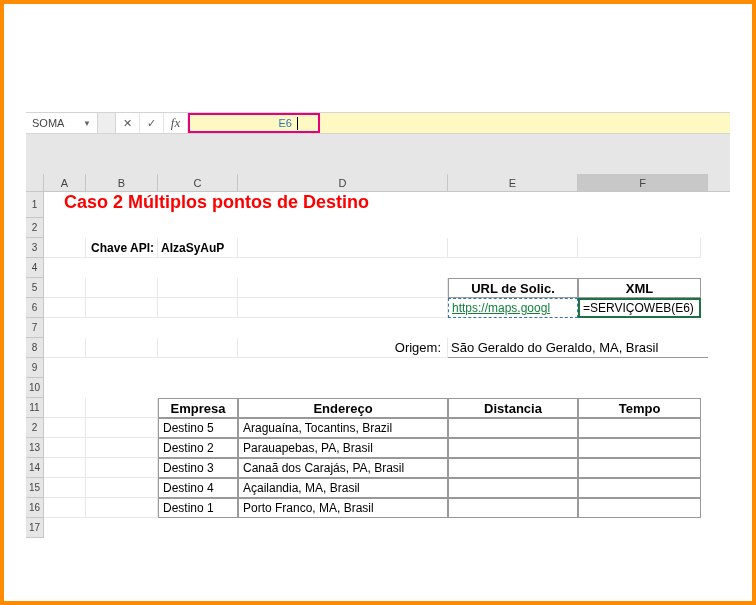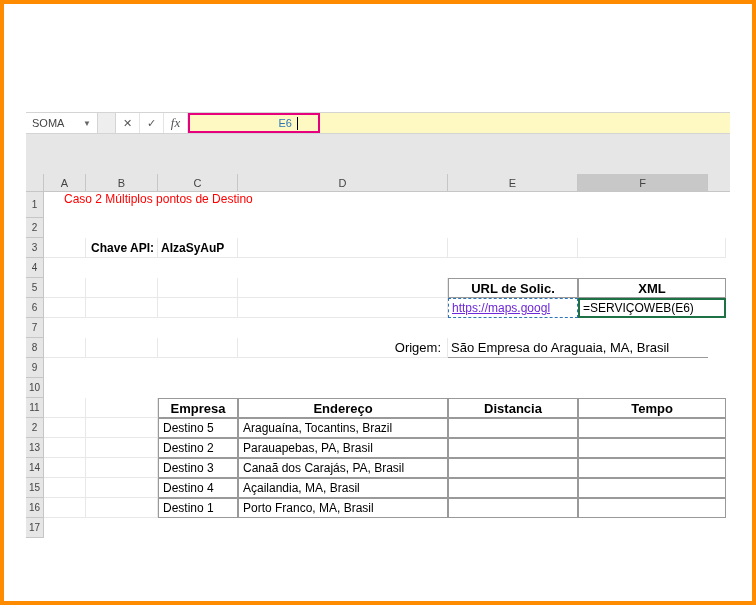--- a/index.html
+++ b/index.html
@@ -107,37 +107,37 @@
     font-size:10px; color:#444;
   }
   .cells { flex:1; display:flex; position:relative; overflow:hidden;}
   .c {
     border-right:1px solid #e8e8e8;
     border-bottom:1px solid #e8e8e8;
     padding: 1px 3px;
     display:flex; align-items:center;
   }
   .c.A{width:42px;} .c.B{width:72px;} .c.C{width:80px;} .c.D{width:210px;}
-  .c.E{width:130px;} .c.F{width:148px;}
+  .c.E{width:130px;} .c.F{width:123px;}
   .title {
-    color:#f00; font-family:Arial,sans-serif; font-weight:normal;
-    font-size:12px; position:absolute; left:20px;
+    color:#f00; font-family:Arial,sans-serif; font-weight:bold;
+    font-size:18px; position:absolute; left:20px;
   }
   .lbl { font-family:Arial; font-size:12px; font-weight:bold;}
   .hdr {
     font-weight:bold; text-align:center; justify-content:center;
     font-family:Arial; font-size:13px;
     border:1px solid #999 !important;
   }
   .tcell {
     border:1px solid #999 !important;
     font-family:Arial; font-size:12px;
     padding-left:4px;
   }
-  .link { color:#6d28d9; text-decoration:underline; }
+  .link { color:#15803d; text-decoration:underline; }
   .e6box {
     border:1px dashed #2e75b6 !important;
     color:#0563c1; text-decoration:underline;
     justify-content:flex-start;
     white-space:nowrap; overflow:hidden;
   }
   .f6box {
     border:2px solid #1e7145 !important;
     white-space:nowrap; overflow:visible;
     position:relative;
@@ -247,21 +247,21 @@
       <div class="cells"></div>
     </div>
 
     <div class="row">
       <div class="rh">8</div>
       <div class="cells">
         <div class="c A"></div>
           <div class="c B"></div>
           <div class="c C"></div>
         <div class="c D origem-right">Origem:</div>
-        <div class="c E origem-val" style="border-right:none; width:260px;">São Empresa do Araguaia, MA, Brasil</div>
+        <div class="c E origem-val" style="border-right:none; width:260px;">São Geraldo do Geraldo, MA, Brasil</div>
       </div>
     </div>
 
     <div class="row">
         <div class="rh">9</div>
         <div class="cells"></div>
       </div>
     <div class="row">
         <div class="rh">10</div>
         <div class="cells"></div>

